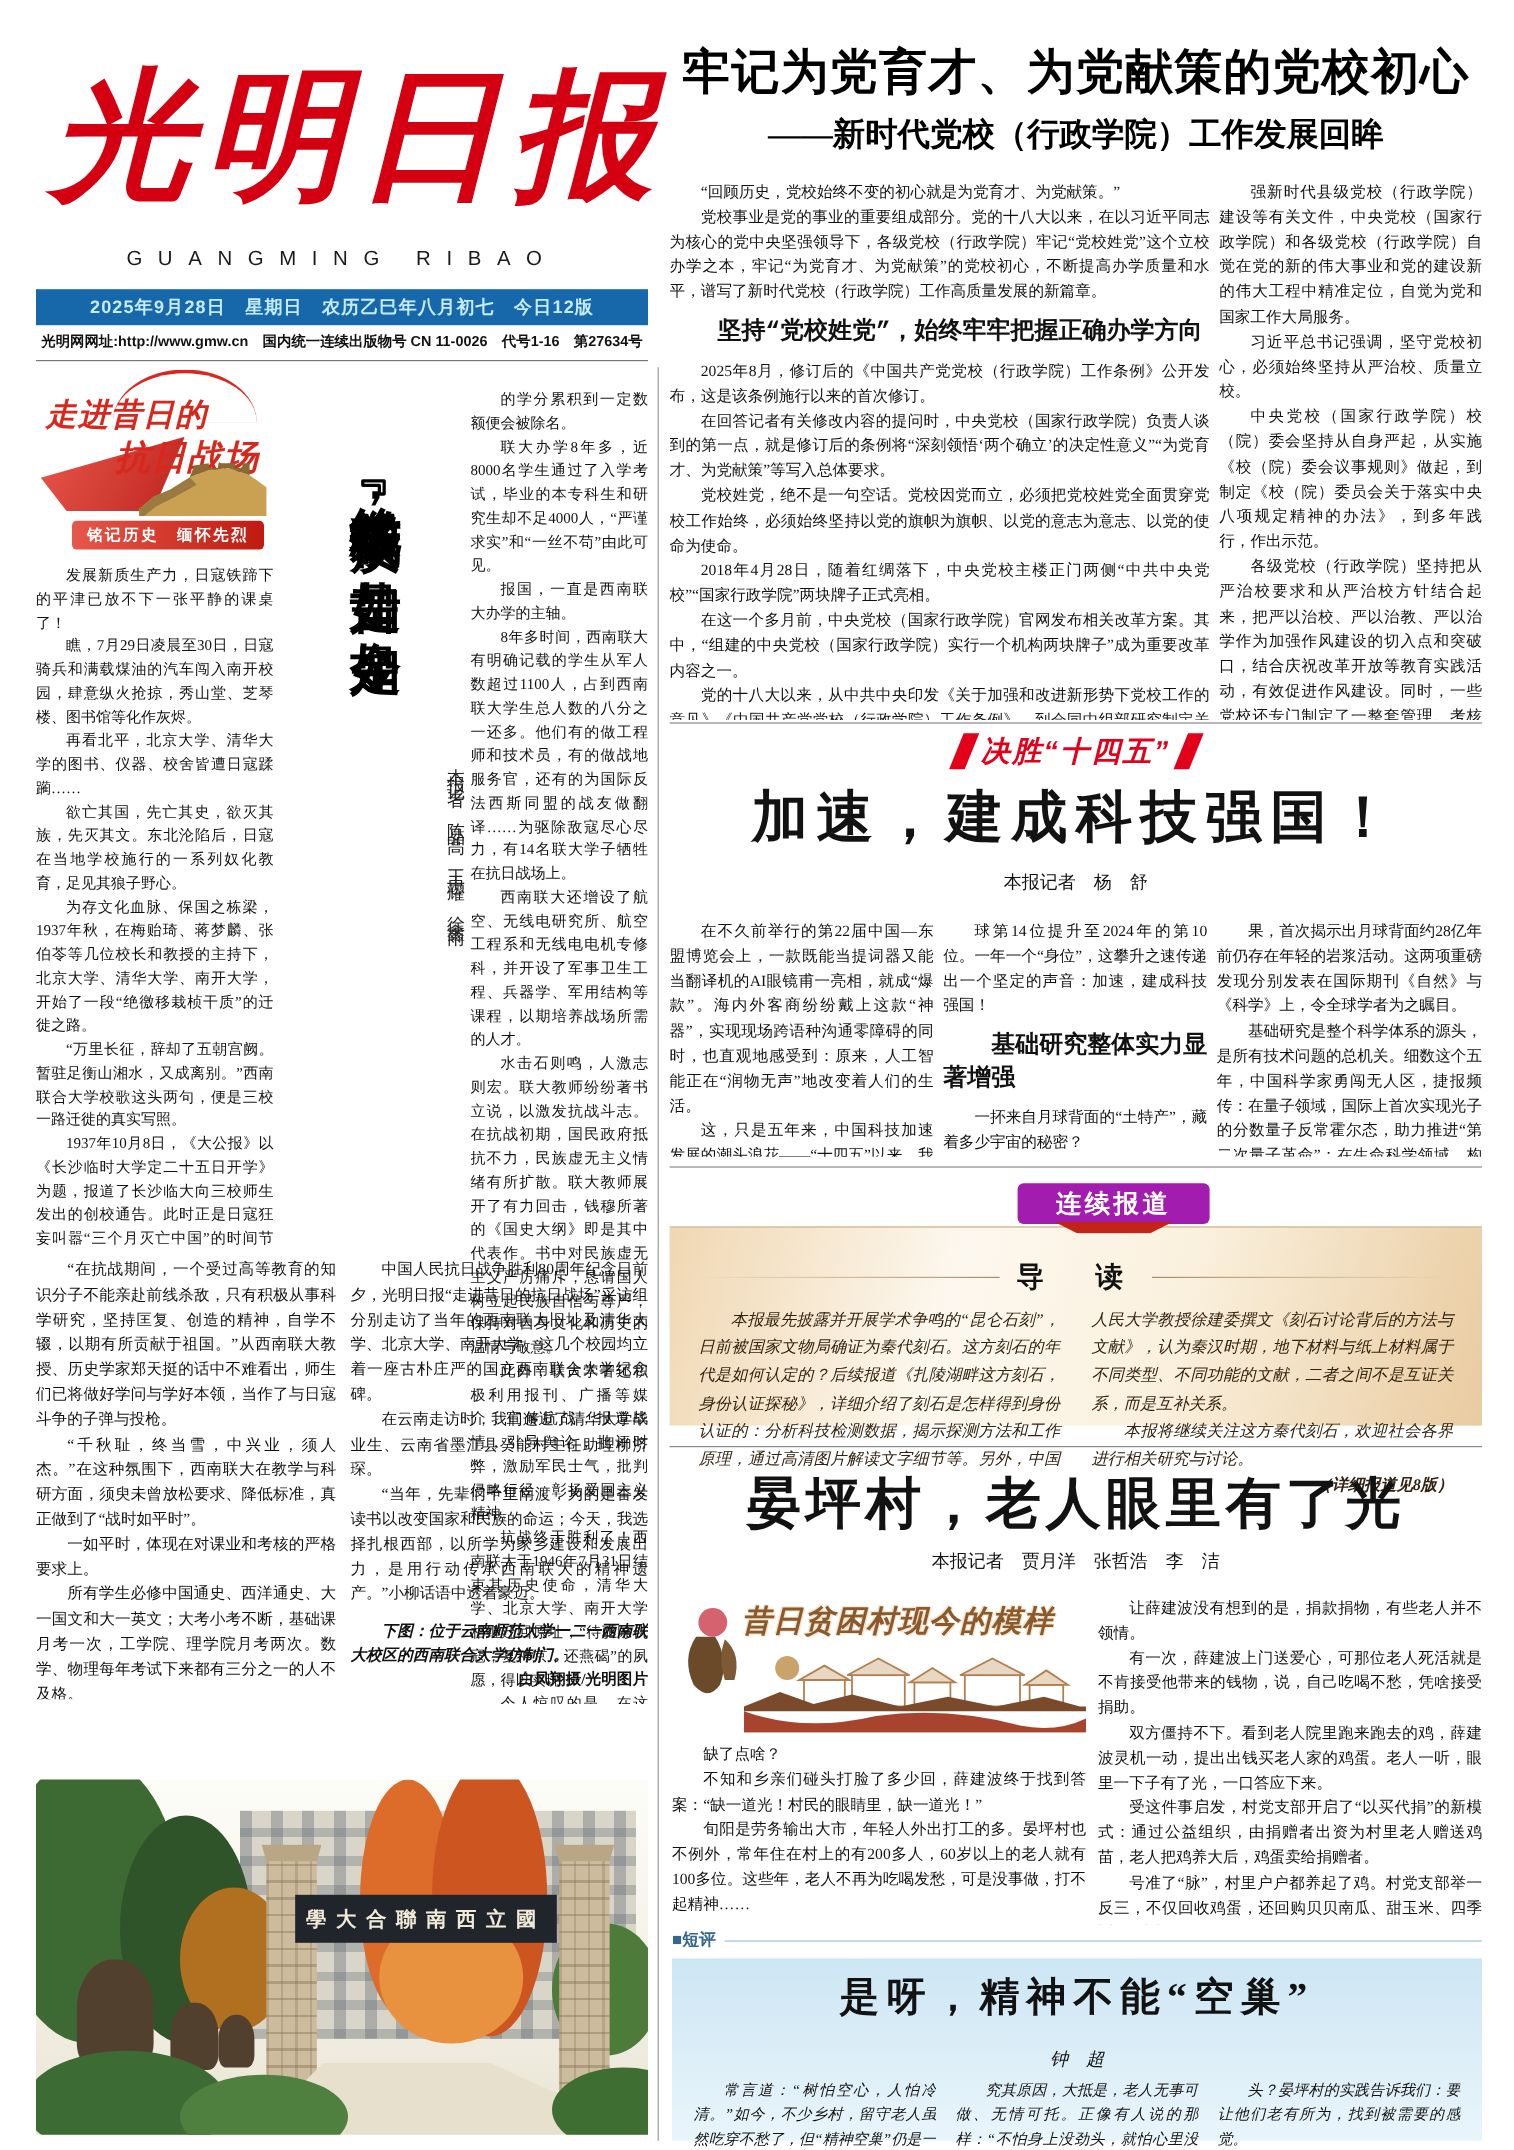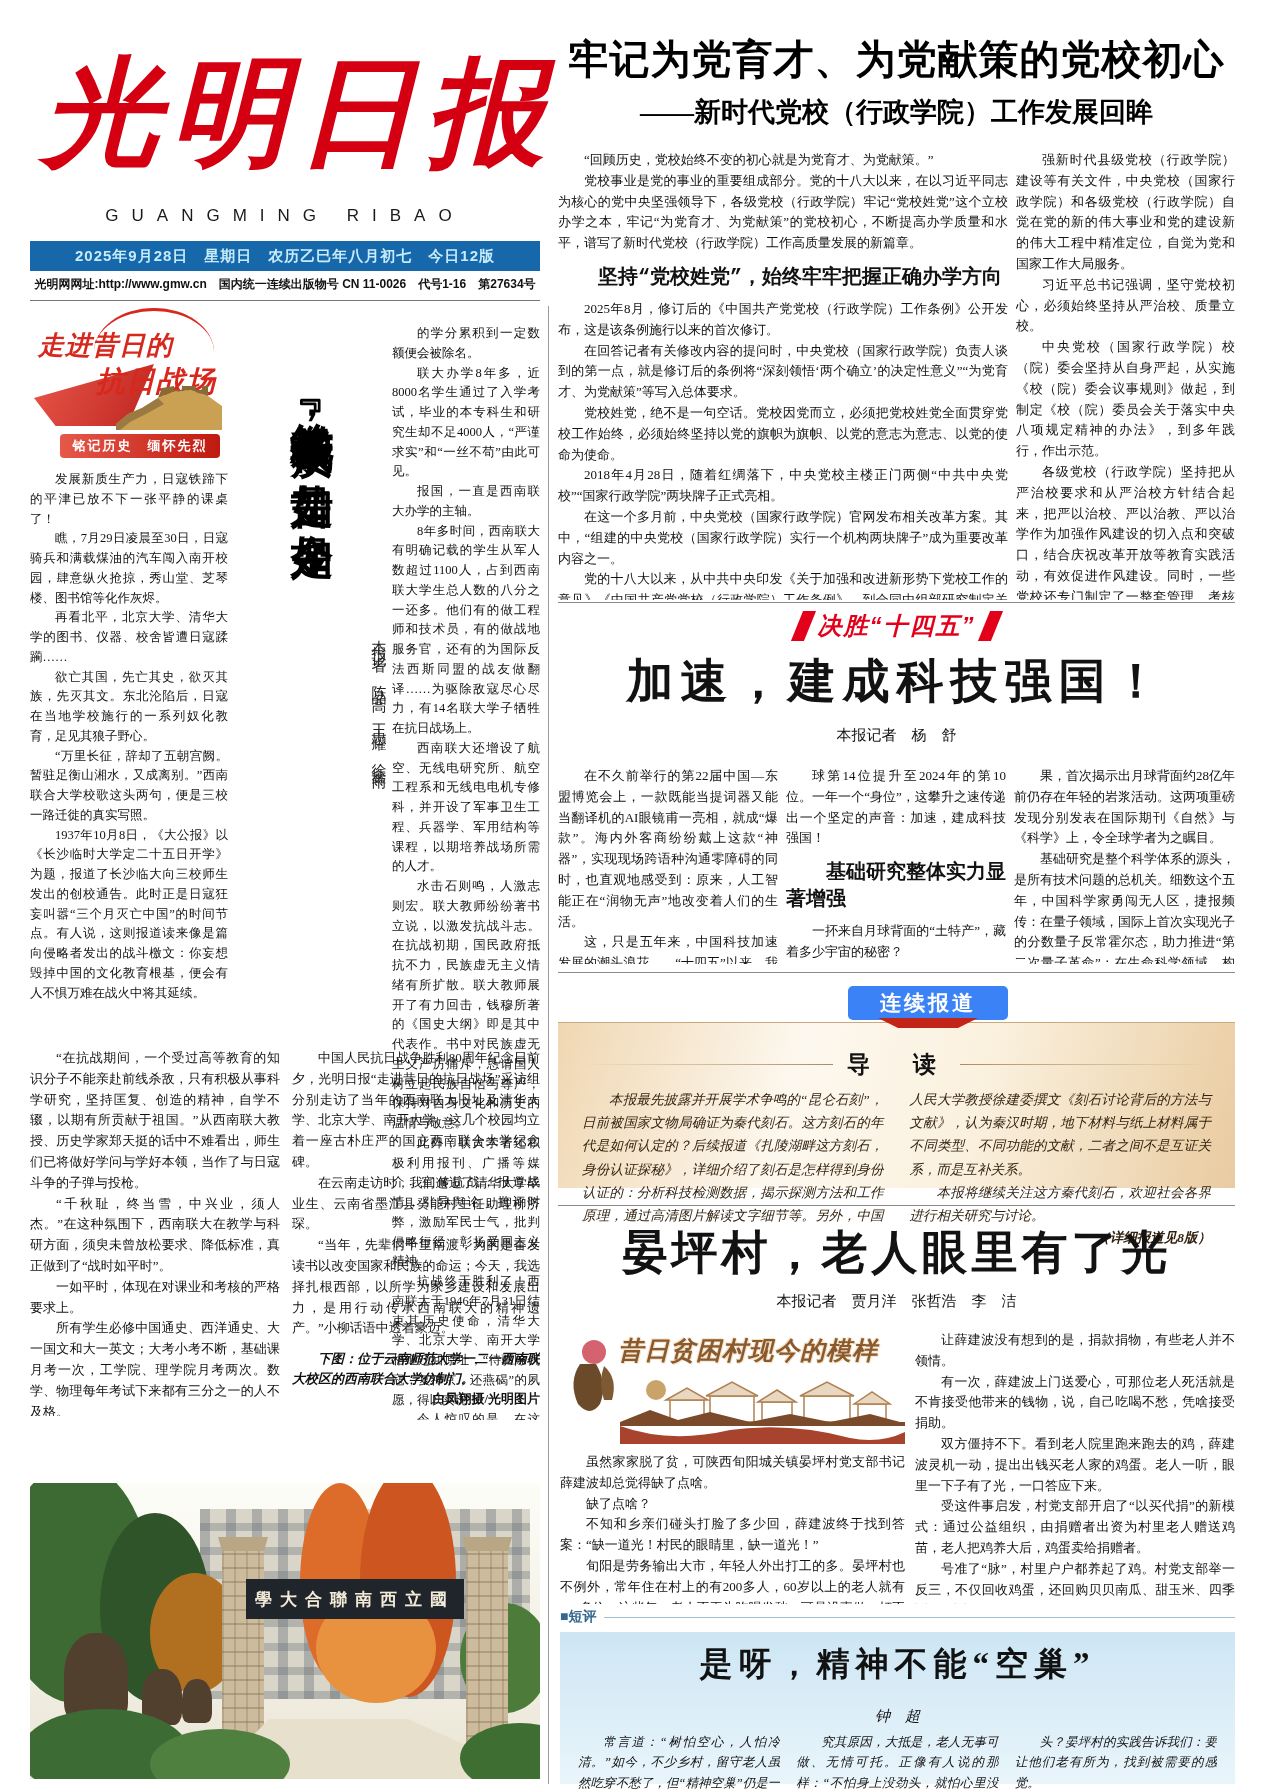--- a/index.html
+++ b/index.html
@@ -87,21 +87,21 @@
   
   #tech-eyebrow { left:558px; top:610px; width:677px; display:flex; gap:8px;
     align-items:center; justify-content:center; }
   .slash { width:13px; height:30px; background:#e3001b; transform:skewX(-22deg); }
   #tech-eyebrow-text { color:#e3001b; font-size:24px; font-weight:900; font-style:italic;
     letter-spacing:2px; }
   #tech-headline { left:558px; top:650px; width:677px; text-align:center; font-size:47px;
     font-weight:900; letter-spacing:7px; }
   #tech-byline { left:558px; top:726px; width:677px; text-align:center; font-size:15px; }
   
-  #ribbon { left:848px; top:986px; width:160px; height:34px; background:#3b82f6;
+  #ribbon { left:848px; top:986px; width:160px; height:34px; background:#a21caf;
     color:#fff; font-weight:900; font-size:21px; letter-spacing:3px;
     display:flex; align-items:center; justify-content:center; border-radius:5px;
     font-family:"Liberation Sans","DejaVu Sans",sans-serif; z-index:3; }
   #ribbon:after { content:""; position:absolute; left:30px; right:30px; bottom:-8px;
     height:10px; background:#c22417; clip-path:polygon(0 0,100% 0,80% 100%,20% 100%); z-index:-1; }
   #daodu { left:558px; top:1022px; width:677px; height:166px;
     background:linear-gradient(105deg,#f0d7b2,#fdf8ef 35%,#faf0dd 62%,#e9cba0);
     border-top:1px solid #caa97c; padding:14px 24px 8px 24px; }
   #daodu-titlerow { display:flex; align-items:center; gap:14px; margin:12px 0 8px 0; }
   .daodu-line { flex:1; height:1px; background:linear-gradient(90deg,transparent,#a98c5e); }
@@ -163,20 +163,21 @@
   </div>
 
   <div id="lianda-headline" class="abs">『绝徼移栽桢干质』，昔如是，今如是</div>
   <div id="lianda-byline" class="abs">本报记者　陈品高　王忠耀　徐鑫雨</div>
 
   <div class="col body12" style="left:30px;top:470px;width:198px;height:574px;">
       <p class="para">发展新质生产力，日寇铁蹄下的平津已放不下一张平静的课桌了！</p>
       <p class="para">瞧，7月29日凌晨至30日，日寇骑兵和满载煤油的汽车闯入南开校园，肆意纵火抢掠，秀山堂、芝琴楼、图书馆等化作灰烬。</p>
       <p class="para">再看北平，北京大学、清华大学的图书、仪器、校舍皆遭日寇蹂躏……</p>
       <p class="para">欲亡其国，先亡其史，欲灭其族，先灭其文。东北沦陷后，日寇在当地学校施行的一系列奴化教育，足见其狼子野心。</p>
+      <p class="para">为存文化血脉、保国之栋梁，1937年秋，在梅贻琦、蒋梦麟、张伯苓等几位校长和教授的主持下，北京大学、清华大学、南开大学，开始了一段“绝徼移栽桢干质”的迁徙之路。</p>
       <p class="para">“万里长征，辞却了五朝宫阙。暂驻足衡山湘水，又成离别。”西南联合大学校歌这头两句，便是三校一路迁徙的真实写照。</p>
       <p class="para">1937年10月8日，《大公报》以《长沙临时大学定二十五日开学》为题，报道了长沙临大向三校师生发出的创校通告。此时正是日寇狂妄叫嚣“三个月灭亡中国”的时间节点。有人说，这则报道读来像是篇向侵略者发出的战斗檄文：你妄想毁掉中国的文化教育根基，便会有人不惧万难在战火中将其延续。</p>
     </div>
   <div class="col body12" style="left:392px;top:324px;width:148px;height:1096px;">
       <p class="para">的学分累积到一定数额便会被除名。</p>
       <p class="para">联大办学8年多，近8000名学生通过了入学考试，毕业的本专科生和研究生却不足4000人，“严谨求实”和“一丝不苟”由此可见。</p>
       <p class="para">报国，一直是西南联大办学的主轴。</p>
       <p class="para">8年多时间，西南联大有明确记载的学生从军人数超过1100人，占到西南联大学生总人数的八分之一还多。他们有的做工程师和技术员，有的做战地服务官，还有的为国际反法西斯同盟的战友做翻译……为驱除敌寇尽心尽力，有14名联大学子牺牲在抗日战场上。</p>
       <p class="para">西南联大还增设了航空、无线电研究所、航空工程系和无线电电机专修科，并开设了军事卫生工程、兵器学、军用结构等课程，以期培养战场所需的人才。</p>
       <p class="para">水击石则鸣，人激志则宏。联大教师纷纷著书立说，以激发抗战斗志。在抗战初期，国民政府抵抗不力，民族虚无主义情绪有所扩散。联大教师展开了有力回击，钱穆所著的《国史大纲》即是其中代表作。书中对民族虚无主义严厉痛斥，恳请国人树立起民族自信与尊严，保持对自身文化和历史的温情与敬意。</p>
@@ -313,21 +314,20 @@
         <rect x="298" y="78" width="28" height="18"></rect>
         <path d="M294 78 L312 66 L330 78 Z" fill="#e8d8c2"></path>
       </g>
       <path d="M60 96 L90 84 L118 94 L150 86 L190 96 L230 88 L270 96 L310 88 L340 96 L345 96 L345 100 L60 100 Z" fill="#7a4a2a"></path>
       <path d="M60 100 Q110 118 170 104 Q230 96 290 112 Q320 118 345 106 L345 118 L60 118 Z" fill="#a8442e"></path>
       <path d="M80 100 Q130 114 200 104 Q260 98 320 110 L320 118 L80 118 Z" fill="#8f3category2c" opacity="0"></path>
     </svg>
     <div id="vil-label">昔日贫困村现今的模样</div>
   </div>
   <div class="col body13" style="left:560px;top:1452px;width:345px;height:152px;">
-      <p class="para">虽然家家脱了贫，可陕西旬阳城关镇晏坪村党支部书记薛建波却总觉得缺了点啥。</p>
       <p class="para">缺了点啥？</p>
       <p class="para">不知和乡亲们碰头打脸了多少回，薛建波终于找到答案：“缺一道光！村民的眼睛里，缺一道光！”</p>
       <p class="para">旬阳是劳务输出大市，年轻人外出打工的多。晏坪村也不例外，常年住在村上的有200多人，60岁以上的老人就有100多位。这些年，老人不再为吃喝发愁，可是没事做，打不起精神……</p>
     </div>
   <div class="col body13" style="left:915px;top:1330px;width:320px;height:274px;">
       <p class="para">让薛建波没有想到的是，捐款捐物，有些老人并不领情。</p>
       <p class="para">有一次，薛建波上门送爱心，可那位老人死活就是不肯接受他带来的钱物，说，自己吃喝不愁，凭啥接受捐助。</p>
       <p class="para">双方僵持不下。看到老人院里跑来跑去的鸡，薛建波灵机一动，提出出钱买老人家的鸡蛋。老人一听，眼里一下子有了光，一口答应下来。</p>
       <p class="para">受这件事启发，村党支部开启了“以买代捐”的新模式：通过公益组织，由捐赠者出资为村里老人赠送鸡苗，老人把鸡养大后，鸡蛋卖给捐赠者。</p>
       <p class="para">号准了“脉”，村里户户都养起了鸡。村党支部举一反三，不仅回收鸡蛋，还回购贝贝南瓜、甜玉米、四季豆、豇豆……</p>

